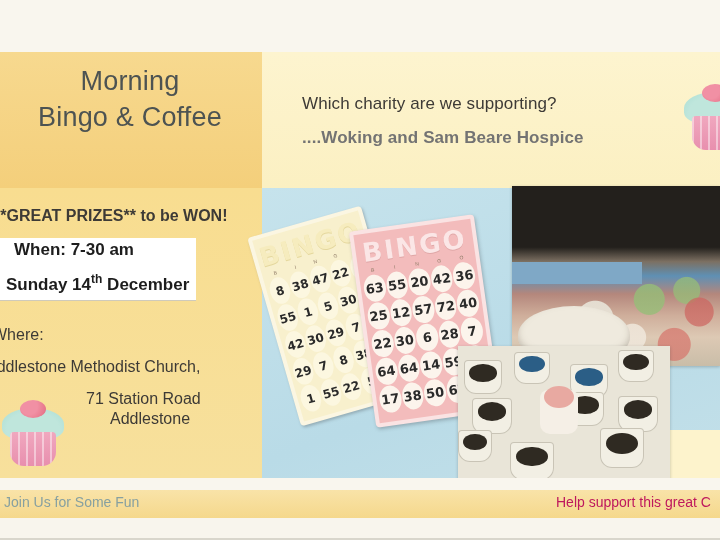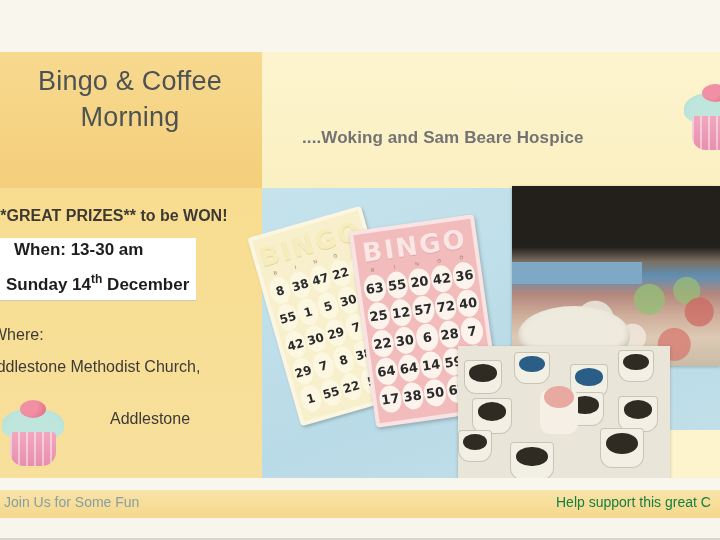--- a/index.html
+++ b/index.html
@@ -193,21 +193,21 @@
   .foot-mid {
     position: absolute;
     left: 218px; top: 494px;
     color: #87a0a0;
     font-size: 14px;
     white-space: nowrap;
   }
   .foot-right {
     position: absolute;
     left: 556px; top: 494px;
-    color: #15803d;
+    color: #be185d;
     font-size: 14px;
     white-space: nowrap;
   }
 
   
   .bingo-card {
     position: absolute;
     box-sizing: border-box;
     border-radius: 4px;
   }
@@ -385,34 +385,36 @@
 
   <div class="page-bg"></div>
   <div class="panel-top-white"></div>
   <div class="panel-left-top"></div>
   <div class="panel-right-top"></div>
   <div class="panel-left-bottom"></div>
   <div class="panel-mid-blue"></div>
   <div class="panel-right-cream"></div>
 
   <div class="title-block">
+    <div>Morning</div>
     <div>Bingo &amp; Coffee</div>
-    <div>Morning</div>
-  </div>
-
+  </div>
+
+  <div class="charity-q">Which charity are we supporting?</div>
   <div class="charity-a">....Woking and Sam Beare Hospice</div>
 
   <div class="prizes-line">**GREAT PRIZES**  to be WON!</div>
 
   <div class="when-box"></div>
-  <div class="when-line1">When: 13-30 am</div>
+  <div class="when-line1">When: 7-30 am</div>
   <div class="when-line2"><span>Sunday 14</span><sup>th</sup><span> December</span></div>
 
   <div class="where-label">Where:</div>
   <div class="where-church">Addlestone Methodist Church,</div>
+  <div class="where-street">71 Station Road</div>
   <div class="where-town">Addlestone</div>
 
   <div class="cupcake-art" style="left:2px; top:388px; width:72px; height:78px;">
     <div class="cc-frost"></div>
     <div class="cc-wrap"></div>
     <div class="cc-berry"></div>
   </div>
 
   <div class="cupcake-art" style="left:684px; top:78px; width:72px; height:72px;">
     <div class="cc-frost"></div>

